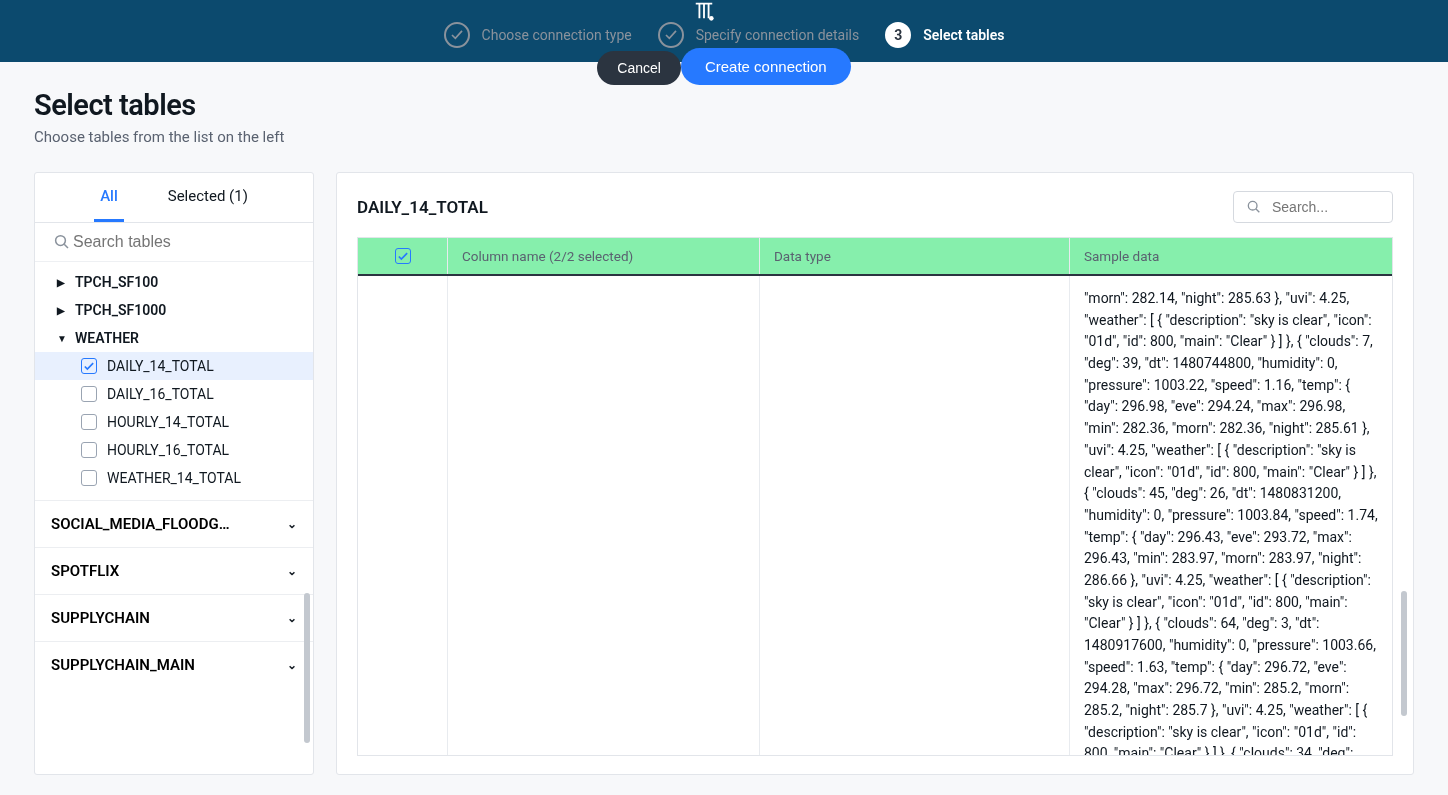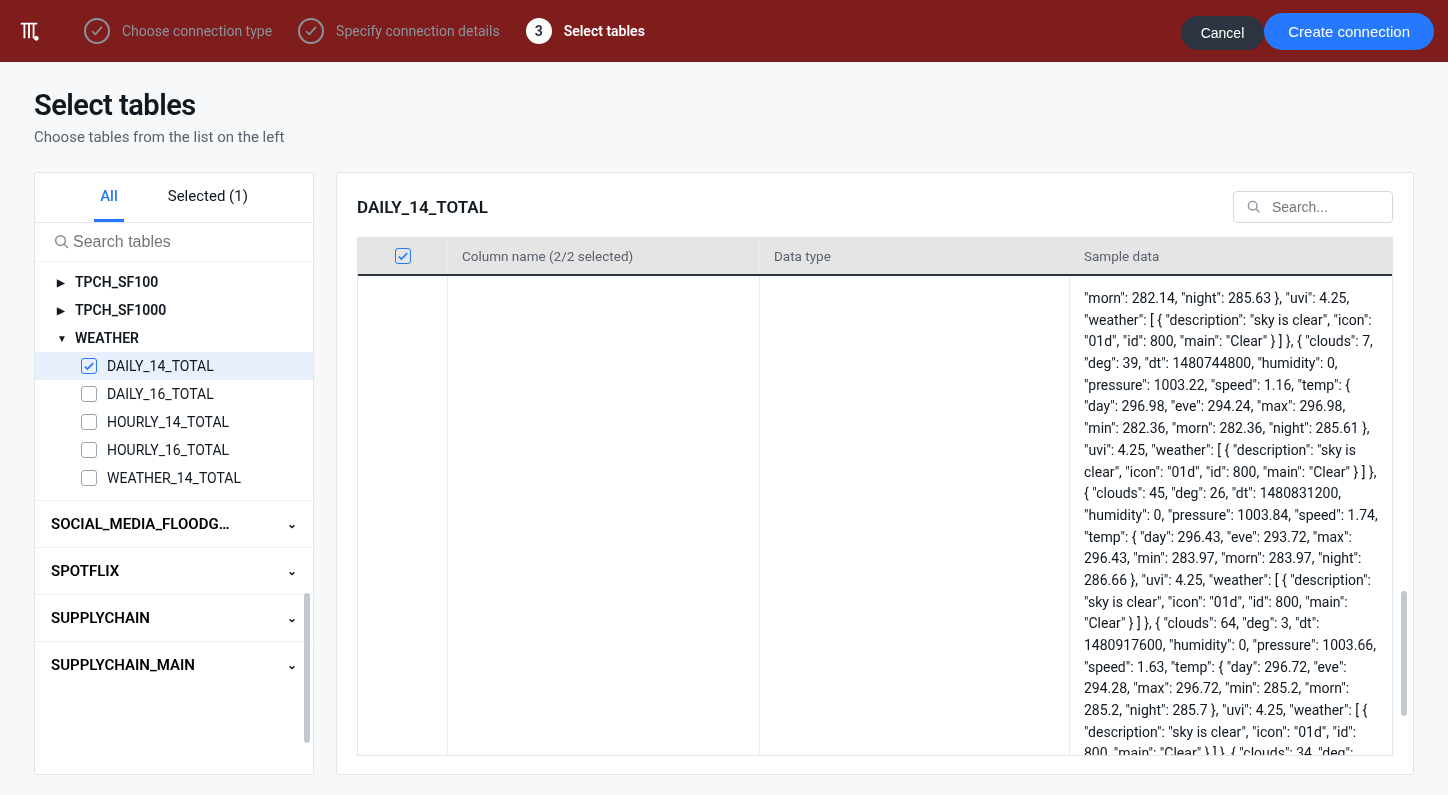--- a/index.html
+++ b/index.html
@@ -1,20 +1,20 @@
 <!DOCTYPE html>
 <html><head>
 <meta charset="utf-8">
 <style>
   * { box-sizing: border-box; margin: 0; padding: 0; }
   html, body { width: 100%; height: 100%; font-family: -apple-system, BlinkMacSystemFont, "Segoe UI", Roboto, Helvetica, Arial, sans-serif; background:#f7f8fa; }
   body { width:1448px; height:795px; overflow:hidden; position:relative; }
 
   
-  .header { background:#7f1d1d; color:#fff; height:62px; display:flex; align-items:center; padding:0 14px; }
+  .header { background:#0c4a6e; color:#fff; height:62px; display:flex; align-items:center; padding:0 22px;flex-direction:column; }
   .logo { width:30px; height:30px; display:flex; align-items:center; justify-content:center; margin-right:40px; }
   .steps { display:flex; align-items:center; gap:26px; flex:1; }
   .step { display:flex; align-items:center; gap:12px; color:#8a929c; font-size:14px; }
   .step.active { color:#fff; font-weight:600; }
   .step-circle { width:26px; height:26px; border:2px solid #8a929c; border-radius:50%; display:flex; align-items:center; justify-content:center; }
   .step.done .step-circle { border-color:#8a929c; color:#8a929c; }
   .step.active .step-circle { background:#fff; color:#2b3440; border-color:#fff; font-weight:700; }
   .header-actions { display:flex; gap:0; align-items:flex-end; }
   .btn-cancel { background:#2b3440; color:#fff; padding:9px 20px; border-radius:20px; font-size:14px; border:none; cursor:pointer; }
   .btn-primary { background:#2679ff; color:#fff; padding:10px 24px; border-radius:22px; font-size:15px; border:none; cursor:pointer; font-weight:500; }
@@ -45,21 +45,21 @@
   .left .scroll-thumb { position:absolute; right:3px; top:420px; width:6px; height:150px; background:#c3c8cf; border-radius:3px; }
 
   
   .right { flex:1; background:#fff; border:1px solid #e2e5ea; border-radius:3px; padding:18px 20px; display:flex; flex-direction:column; min-width:0; position:relative; overflow:hidden; }
   .right-head { display:flex; align-items:center; justify-content:space-between; margin-bottom:14px; }
   .table-name { font-size:17px; font-weight:650; color:#101820; }
   .search-cols { display:flex; align-items:flex-start; gap:10px; border:1px solid #d5d9df; border-radius:4px; padding:7px 12px; width:160px; }
   .search-cols input { border:none; outline:none; font-size:14px; flex:1; background:transparent; }
 
   .cols-table { border:1px solid #e2e5ea; flex:1; display:flex; flex-direction:column; min-height:0; }
-  .ct-head { display:flex; border-bottom:2px solid #2b3440; background:#e5e5e5; }
+  .ct-head { display:flex; border-bottom:2px solid #2b3440; background:#86efac; }
   .ct-cell { padding:10px 14px; font-size:13.5px; color:#5a6270; }
   .c-check { width:90px; display:flex; align-items:center; justify-content:center; border-right:1px solid #e8ebef; }
   .c-name { width:312px; border-right:1px solid #e8ebef; }
   .c-type { width:310px; border-right:1px solid #e8ebef; }
   .c-sample { flex:1; }
   .ct-body { flex:1; overflow:hidden; }
   .ct-row { display:flex; border-bottom:1px solid #e8ebef; }
   .ct-row .ct-cell { padding:12px 14px; font-size:14px; color:#101820; }
   .sample { line-height:1.55; word-break: break-word; }
   .right .scroll-thumb-r { position:absolute; right:6px; top:418px; width:6px; height:125px; background:#c3c8cf; border-radius:3px; }

